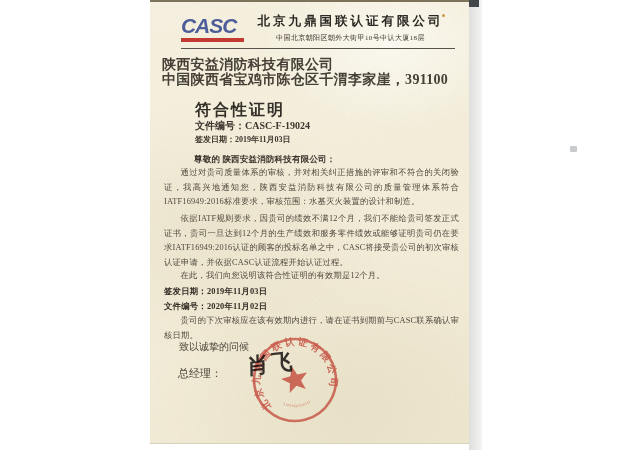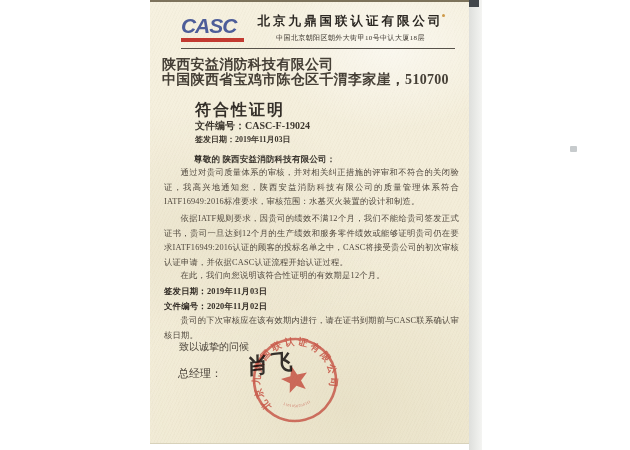--- a/index.html
+++ b/index.html
@@ -86,21 +86,21 @@
     </div>
     <div class="header-block">
       <div class="company-name">北京九鼎国联认证有限公司</div>
       <div class="header-address">中国北京朝阳区朝外大街甲10号中认大厦18层</div>
     </div>
     <div class="rule"></div>
     <div class="speck"></div>
 
     <div class="recipient">
       <div>陕西安益消防科技有限公司</div>
-      <div>中国陕西省宝鸡市陈仓区千渭李家崖，510700</div>
+      <div>中国陕西省宝鸡市陈仓区千渭李家崖，391100</div>
     </div>
 
     <div class="doc-title">符合性证明</div>
     <div class="doc-no"><span>文件编号：</span><span>CASC-F-19024</span></div>
     <div class="doc-issue"><span>签发日期：</span><span>2019年11月03日</span></div>
 
     <div class="salutation">尊敬的 陕西安益消防科技有限公司：</div>
     <div class="para para1">通过对贵司质量体系的审核，并对相关纠正措施的评审和不符合的关闭验证，我高兴地通知您，陕西安益消防科技有限公司的质量管理体系符合IATF16949:2016标准要求，审核范围：水基灭火装置的设计和制造。</div>
     <div class="para para2">依据IATF规则要求，因贵司的绩效不满12个月，我们不能给贵司签发正式证书，贵司一旦达到12个月的生产绩效和服务零件绩效或能够证明贵司仍在要求IATF16949:2016认证的顾客的投标名单之中，CASC将接受贵公司的初次审核认证申请，并依据CASC认证流程开始认证过程。</div>
     <div class="para para3">在此，我们向您说明该符合性证明的有效期是12个月。</div>

